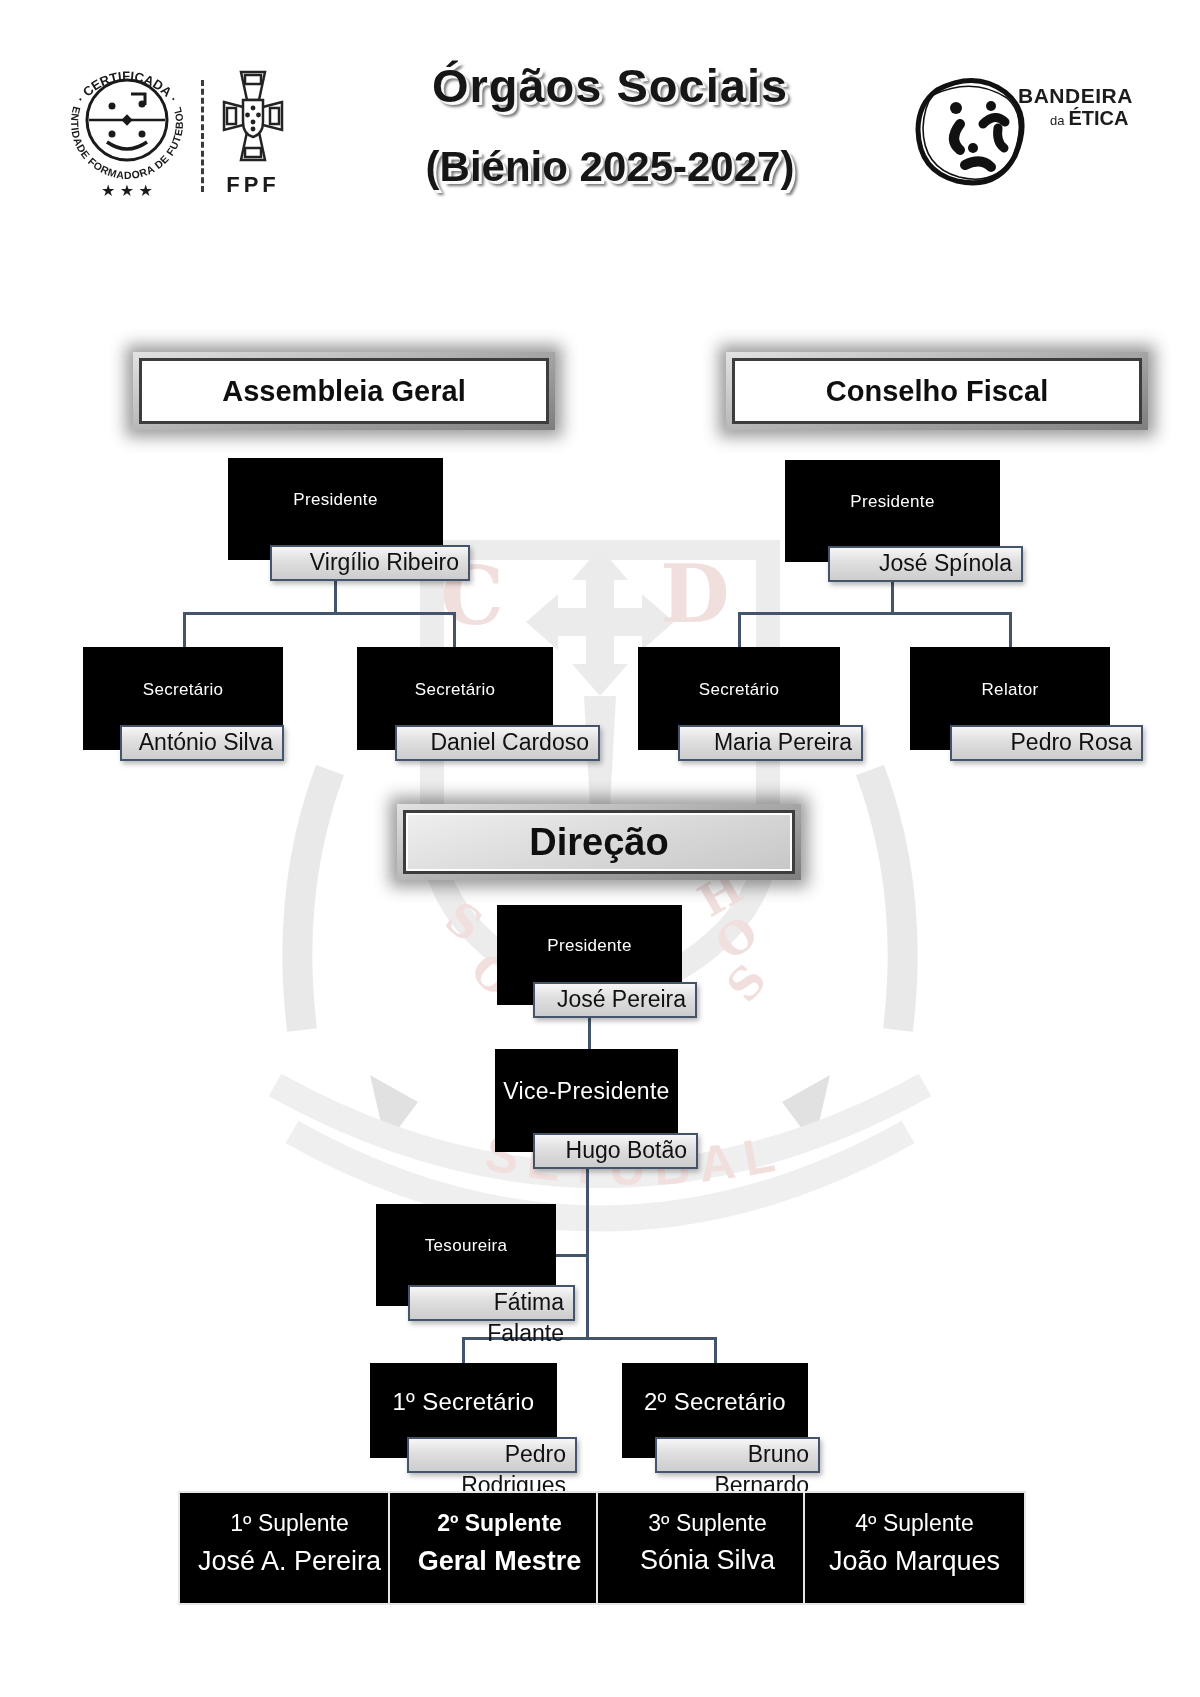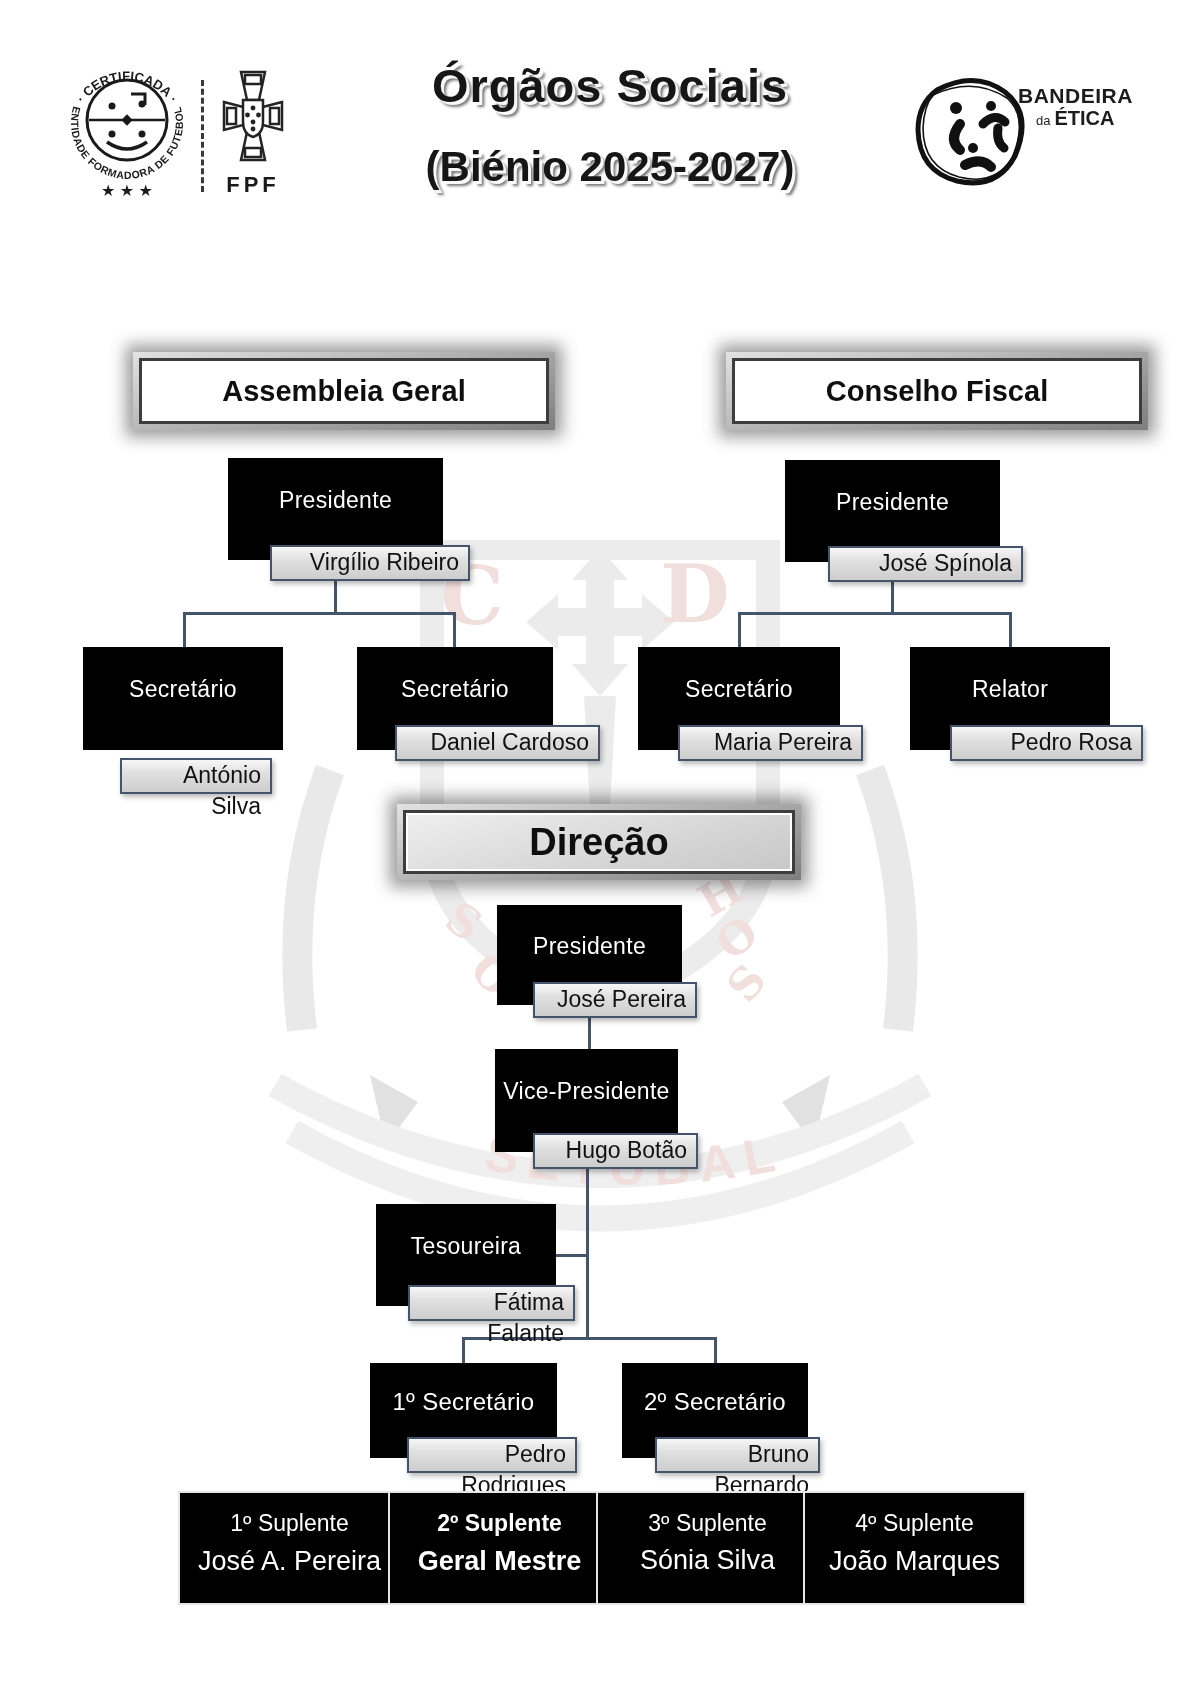--- a/index.html
+++ b/index.html
@@ -7,35 +7,35 @@
           font-family:"Liberation Sans",sans-serif;color:#111;}
   
   .title-block{position:absolute;left:320px;top:58px;width:580px;text-align:center;}
   .title-main{font-size:47px;font-weight:bold;color:#161616;letter-spacing:1px;
       text-shadow:3px 3px 0 rgba(255,255,255,.95), 5px 5px 3px rgba(0,0,0,.55);}
   .title-sub{margin-top:30px;font-size:42px;font-weight:bold;color:#161616;
       text-shadow:3px 3px 0 rgba(255,255,255,.95), 5px 5px 3px rgba(0,0,0,.55);}
   .logo-divider{position:absolute;left:201px;top:80px;height:112px;width:0;border-left:3px dashed #3a3a3a;}
   .etica-text{position:absolute;left:1018px;top:84px;width:120px;line-height:1.1;color:#1c1c1c;}
   .etica-line1{font-size:21px;font-weight:bold;letter-spacing:.5px;}
-  .etica-line2{font-size:20px;font-weight:bold;padding-left:18px;}
+  .etica-line2{font-size:20px;font-weight:bold;padding-left:32px;}
   .etica-line2 .da{font-size:13px;font-weight:normal;margin-right:4px;}
   
   .frame{position:absolute;padding:6px;background:linear-gradient(165deg,#e2e2e2 0%,#a9a9a9 55%,#7e7e7e 100%);
       box-shadow:0 0 15px 7px rgba(45,45,45,.48);}
   .frame-inner{border:3px solid #3d3d3d;background:#fff;height:60px;
       display:flex;align-items:center;justify-content:center;
       font-weight:bold;font-size:29px;color:#0f0f0f;box-shadow:inset 0 0 0 2px #fff;}
   .frame-inner.translucent{background:rgba(255,255,255,.55);font-size:38px;height:58px;}
   
   .node{position:absolute;}
   .role-box{position:absolute;left:0;top:0;width:100%;height:100%;background:#000;}
   .role-label{position:absolute;left:0;top:0;width:100%;height:calc(100% - 18px);
       display:flex;align-items:center;justify-content:center;
-      color:#fff;font-size:23px;letter-spacing:.3px;}
+      color:#fff;font-size:17px;letter-spacing:.3px;}
   .plate{position:absolute;height:36px;box-sizing:border-box;border:2px solid #44546a;
       background:linear-gradient(180deg,#f7f7f7 0%,#e0e0e0 40%,#cdcdcd 100%);
       font-size:23px;color:#111;text-align:right;padding:0 9px;line-height:31px;
       box-shadow:2px 3px 5px rgba(0,0,0,.28);}
   .suplente{position:absolute;width:219px;height:110px;background:#000;color:#fff;
       display:flex;flex-direction:column;align-items:center;justify-content:center;
       gap:9px;padding-bottom:10px;box-sizing:border-box;box-shadow:0 0 0 2px #e6e6e6;}
   .suplente .s-role{font-size:23px;}
   .suplente .s-name{font-size:27px;}
   
@@ -188,21 +188,21 @@
   </div>
 
   <div class="node" style="left:228px;top:458px;width:215px;height:102px;">
     <div class="role-box"></div>
     <div class="role-label">Presidente</div>
     <div class="plate" style="left:42px;top:87px;width:200px;">Virgílio Ribeiro</div>
   </div>
   <div class="node" style="left:83px;top:647px;width:200px;height:103px;">
     <div class="role-box"></div>
     <div class="role-label">Secretário</div>
-    <div class="plate" style="left:37px;top:78px;width:152px;margin-top:33px;">António Silva</div>
+    <div class="plate" style="left:37px;top:78px;width:164px;">António Silva</div>
   </div>
   <div class="node" style="left:357px;top:647px;width:196px;height:103px;">
     <div class="role-box"></div>
     <div class="role-label">Secretário</div>
     <div class="plate" style="left:38px;top:78px;width:205px;">Daniel Cardoso</div>
   </div>
 
   <div class="node" style="left:785px;top:460px;width:215px;height:102px;">
     <div class="role-box"></div>
     <div class="role-label">Presidente</div>

